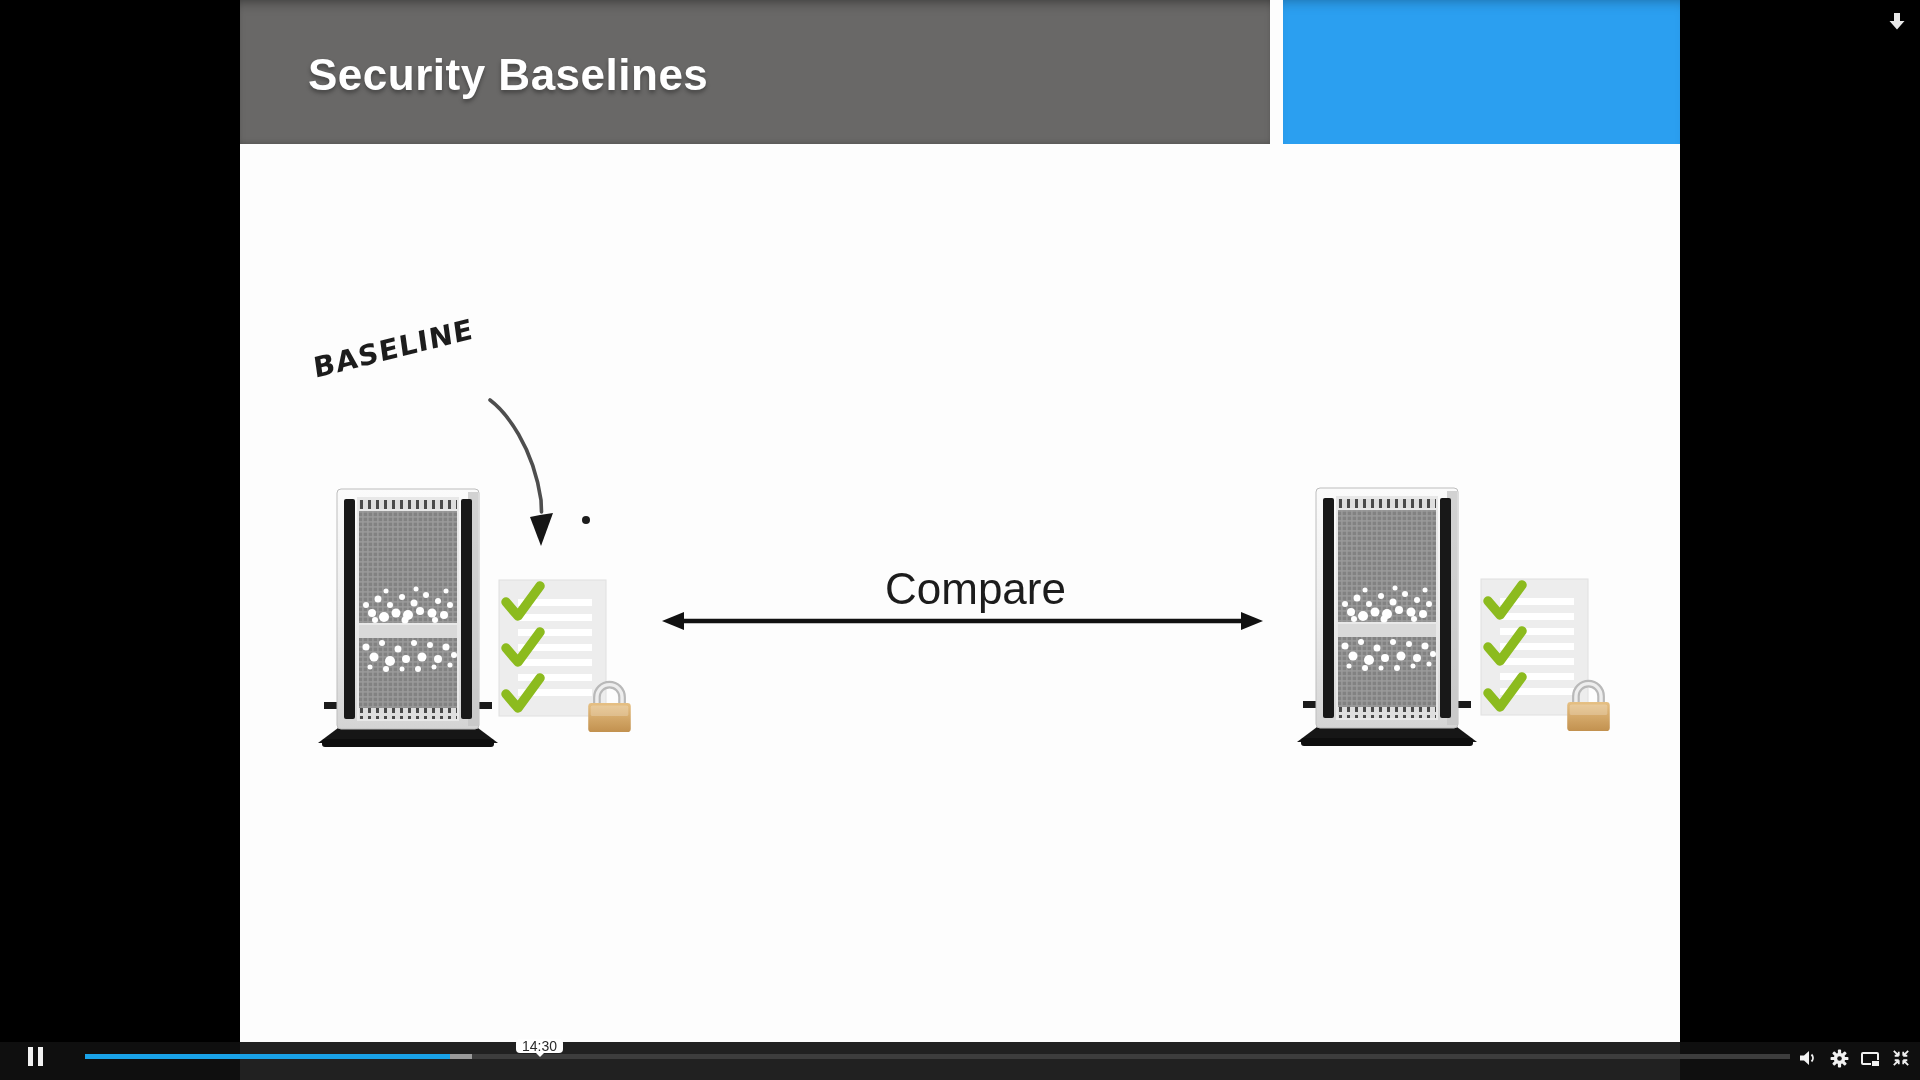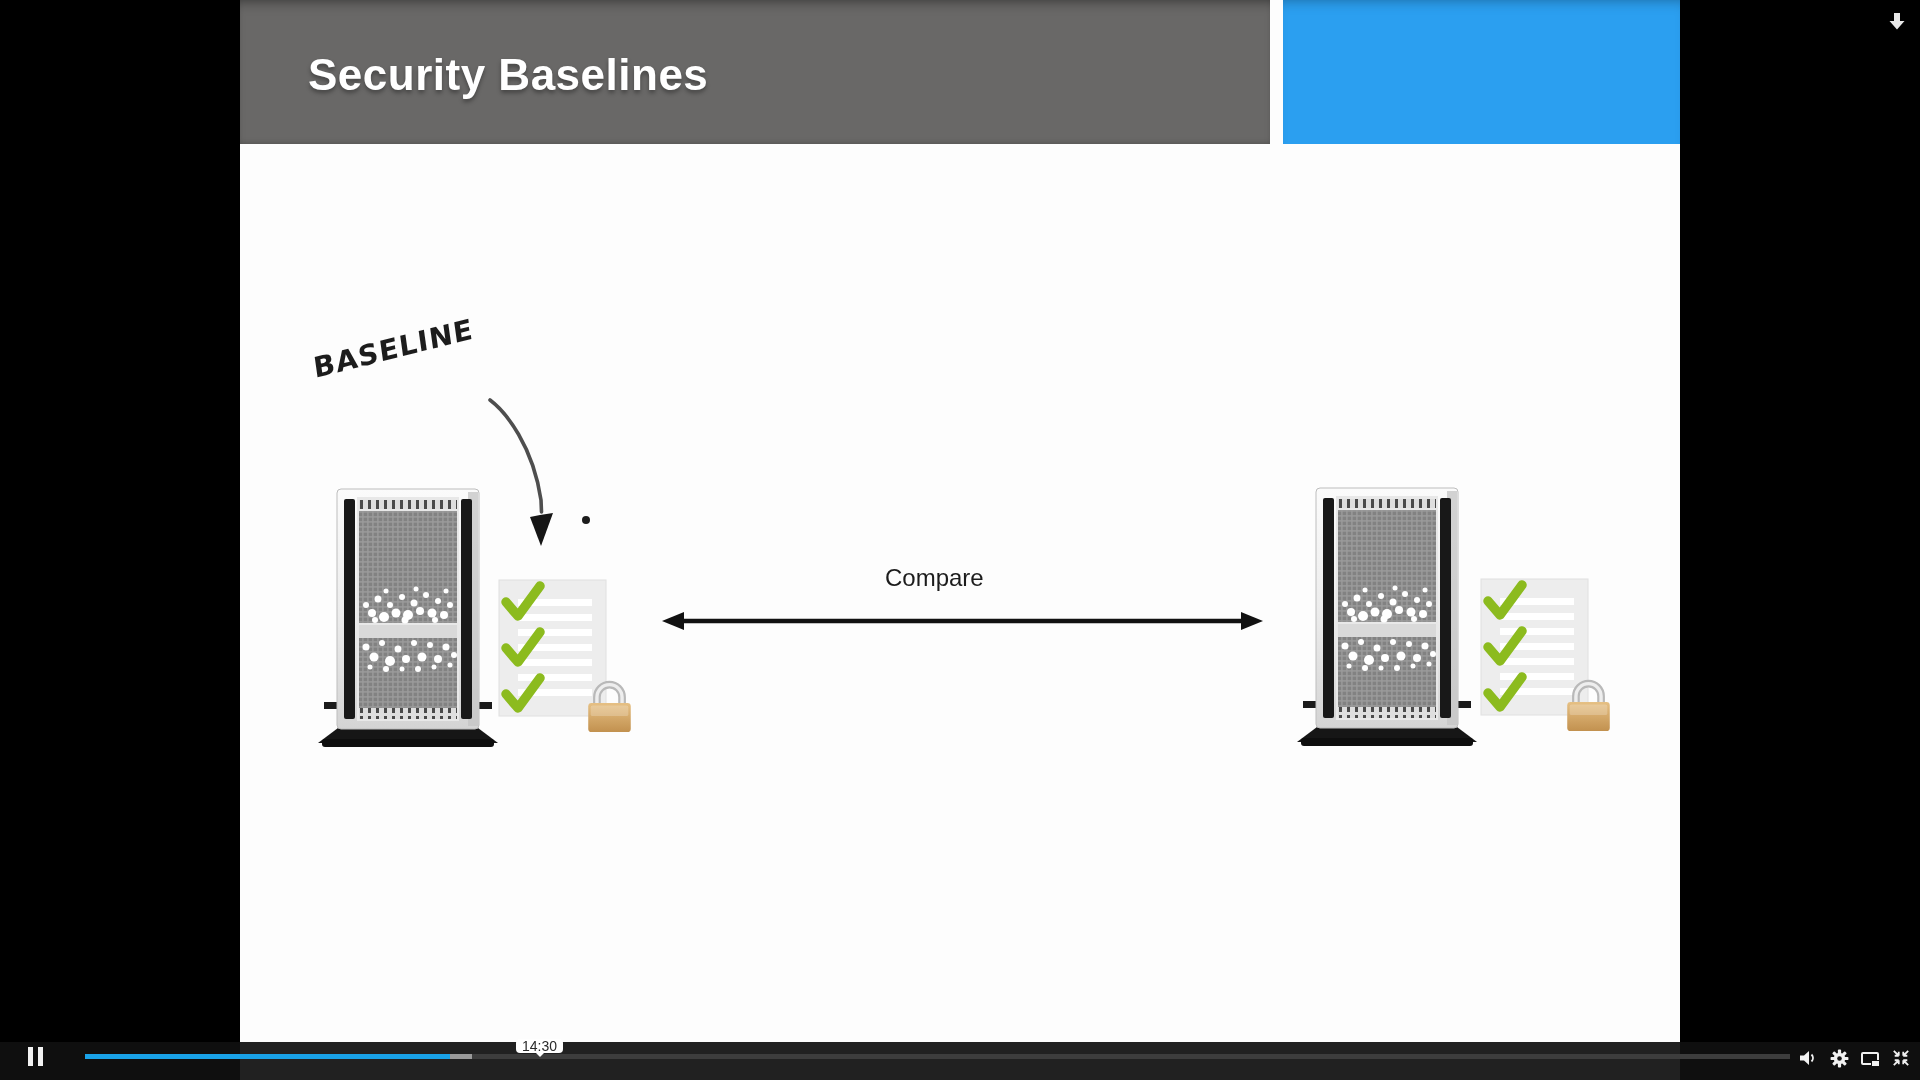--- a/index.html
+++ b/index.html
@@ -18,21 +18,21 @@
   .hdr-gray{position:absolute;left:0;top:0;width:1030px;height:144px;background:var(--header_gray);
     box-shadow:inset 0 10px 14px -10px rgba(0,0,0,.55), inset 0 -4px 6px -4px rgba(0,0,0,.25);}
   .hdr-title{position:absolute;left:68px;top:50px;font-size:44px;font-weight:700;
     color:var(--title_text);letter-spacing:.5px;text-shadow:0 3px 4px rgba(0,0,0,.35);}
   .hdr-blue{position:absolute;left:1043px;top:0;width:397px;height:144px;background:var(--header_blue);
     box-shadow:inset 0 10px 14px -10px rgba(0,0,0,.35);}
 
   .annotation{position:absolute;left:76px;top:352px;font-size:28px;font-weight:700;color:var(--ink);
     letter-spacing:1px;transform:rotate(-14deg) skewX(-6deg) scaleX(1.02);transform-origin:left bottom;
     font-family:"DejaVu Sans",sans-serif;}
-  .compare{position:absolute;left:645px;top:564px;font-size:24px;color:var(--ink);
+  .compare{position:absolute;left:645px;top:564px;font-size:44px;color:var(--ink);
     font-family:"Liberation Sans",sans-serif;}
   .overlay{position:absolute;left:0;top:0;width:1440px;height:1080px;pointer-events:none;}
 
   .art{position:absolute;}
 
   
   .controls{position:absolute;left:0;top:1042px;width:1920px;height:38px;
     background:rgba(16,16,16,.93);z-index:10;}
   .pause{position:absolute;left:28px;top:5px;width:16px;height:19px;display:flex;gap:5px;cursor:pointer;}
   .pause span{display:block;width:5px;height:19px;background:var(--controls_icon);}

